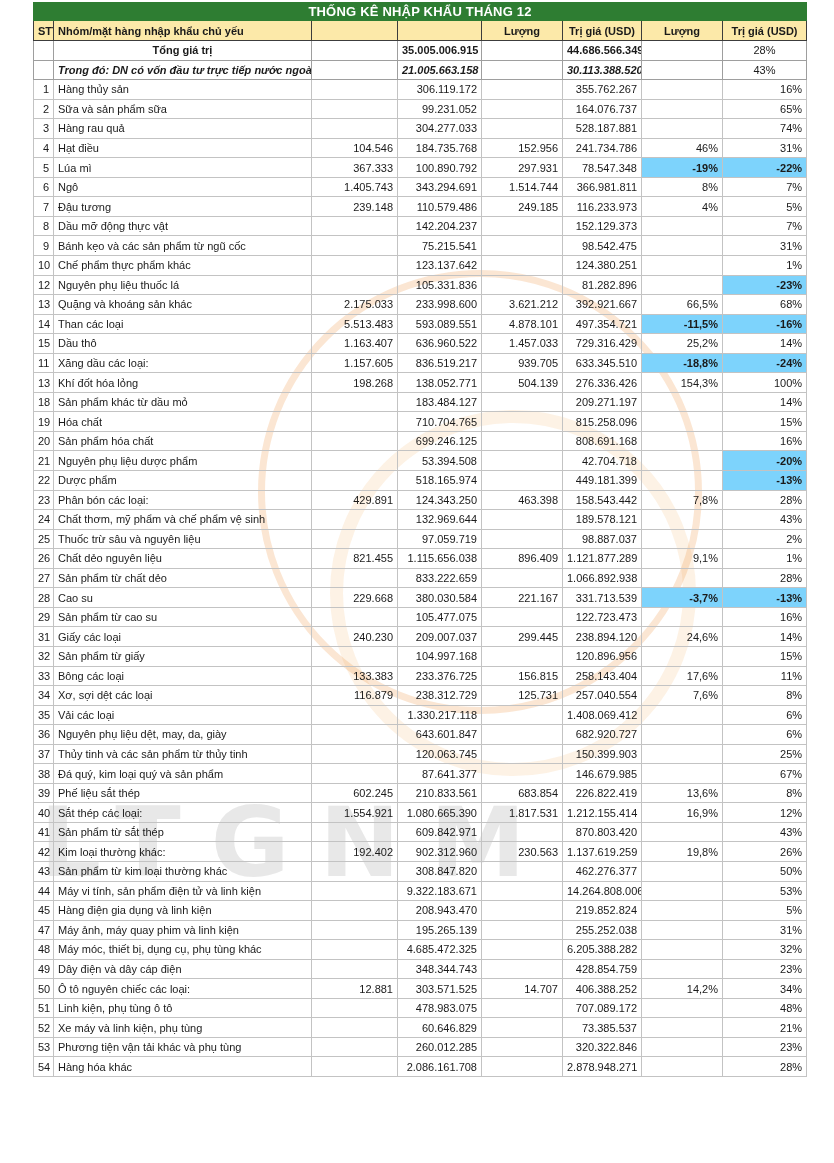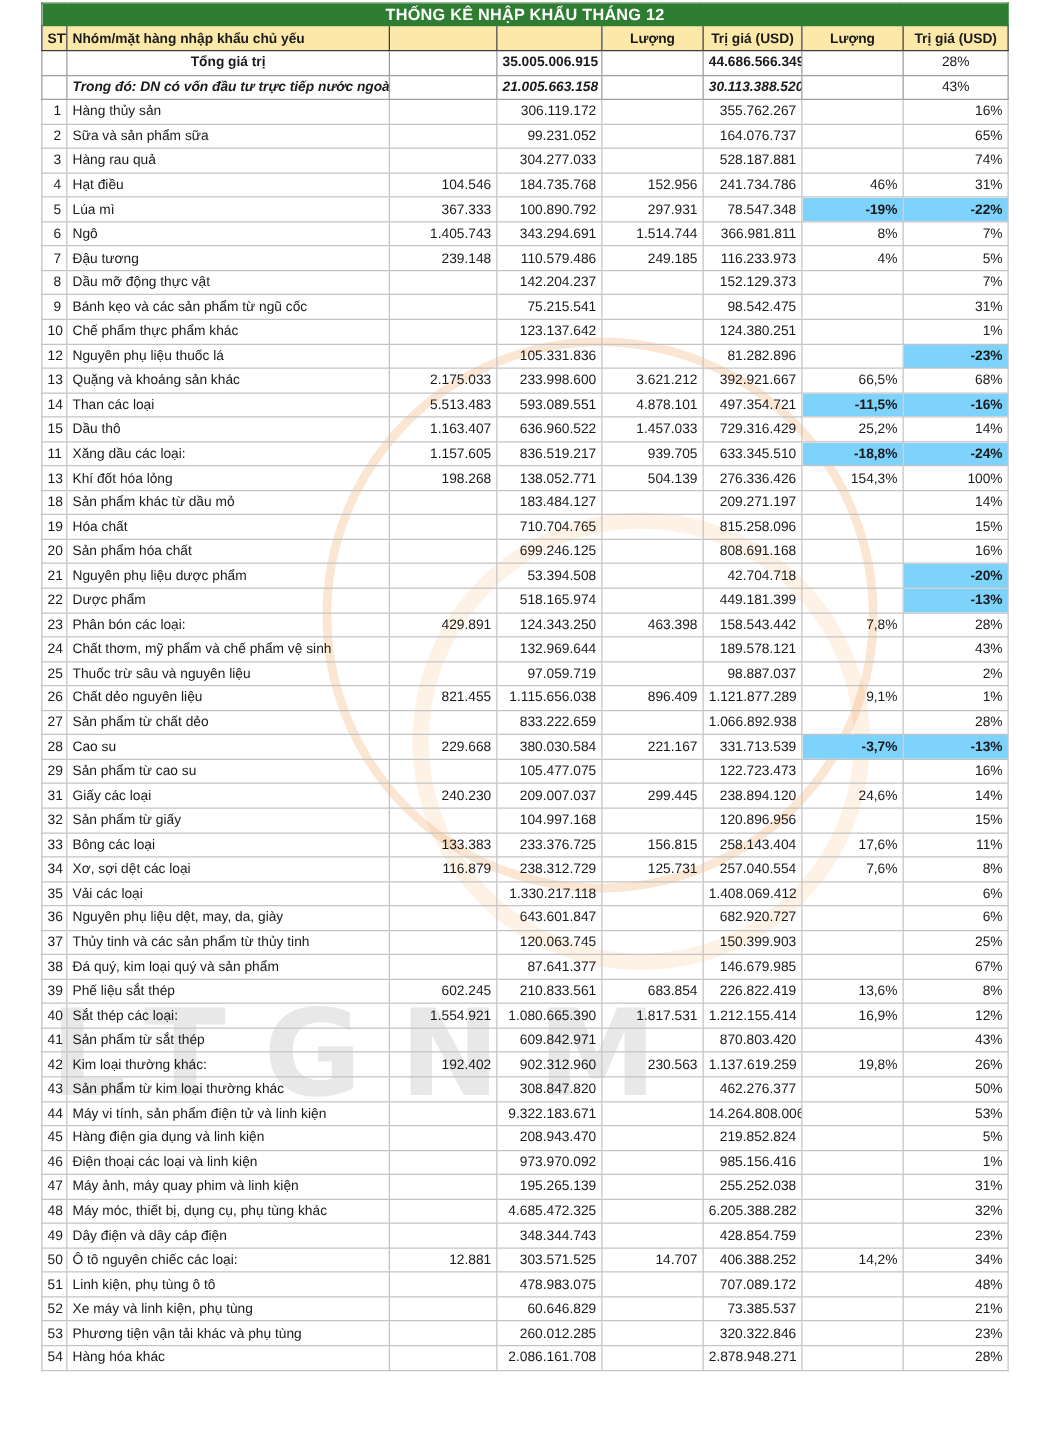--- a/index.html
+++ b/index.html
@@ -537,30 +537,20 @@
           <td class="stt">45</td>
           <td class="nm">Hàng điện gia dụng và linh kiện</td>
           <td class="num"></td>
           <td class="num">208.943.470</td>
           <td class="num"></td>
           <td class="num">219.852.824</td>
           <td class="num"></td>
           <td class="num">5%</td>
         </tr>
         <tr>
-          <td class="stt">46</td>
-          <td class="nm">Điện thoại các loại và linh kiện</td>
-          <td class="num"></td>
-          <td class="num">973.970.092</td>
-          <td class="num"></td>
-          <td class="num">985.156.416</td>
-          <td class="num"></td>
-          <td class="num">1%</td>
-        </tr>
-        <tr>
           <td class="stt">47</td>
           <td class="nm">Máy ảnh, máy quay phim và linh kiện</td>
           <td class="num"></td>
           <td class="num">195.265.139</td>
           <td class="num"></td>
           <td class="num">255.252.038</td>
           <td class="num"></td>
           <td class="num">31%</td>
         </tr>
         <tr>

